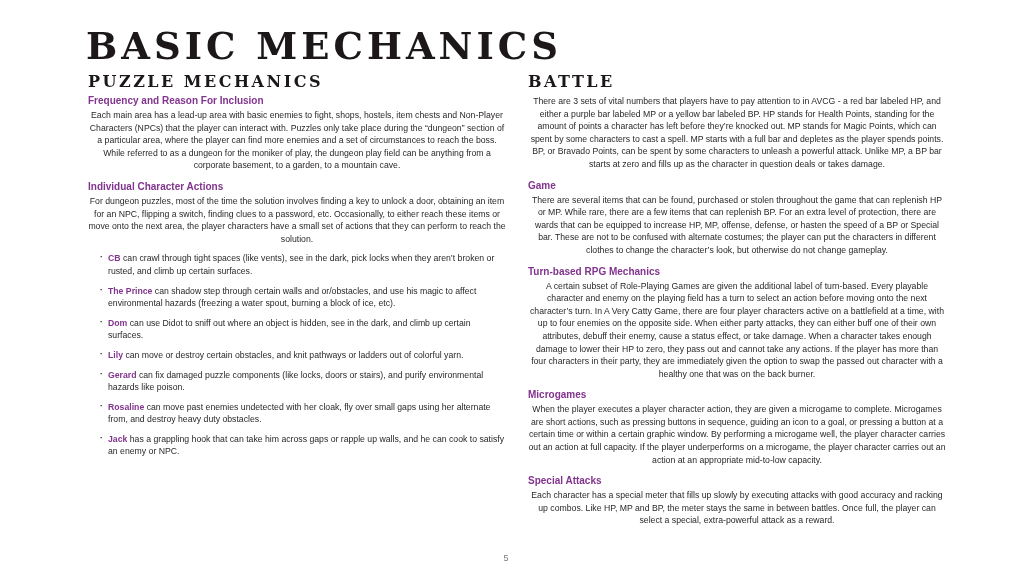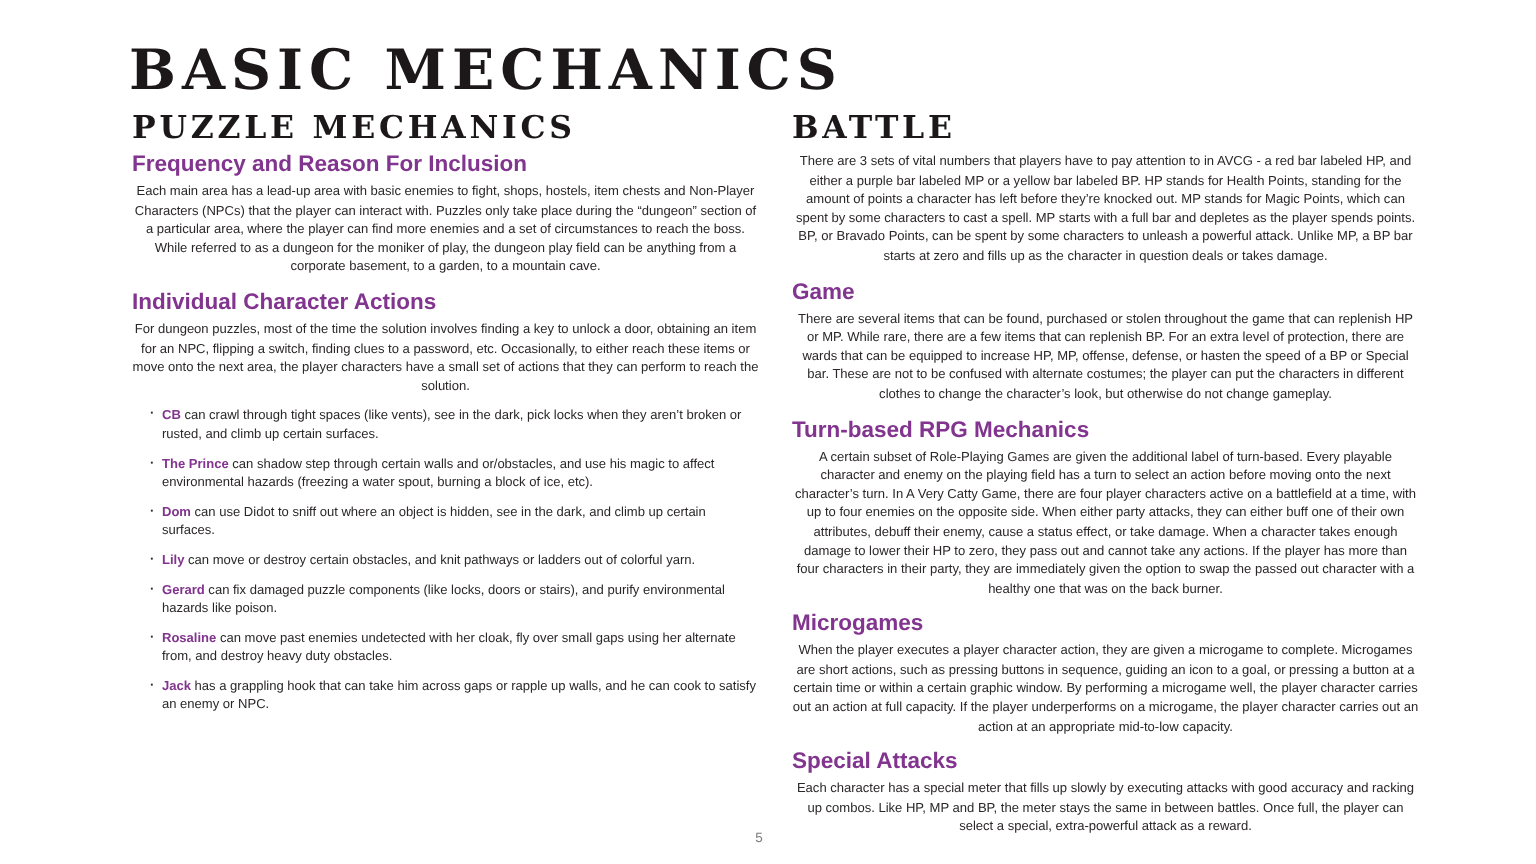--- a/index.html
+++ b/index.html
@@ -29,28 +29,28 @@
     position:absolute;
     left:88px; top:72px;
     width:858px;
     display:flex;
     gap:22px;
   }
   .column { width:418px; }
   .column-heading {
     font-family:"DejaVu Serif", serif;
     font-weight:700;
-    font-size:21px;
+    font-size:16px;
     letter-spacing:2.5px;
     color:#1c1819;
     margin:0 0 4px 0;
     white-space:nowrap;
   }
   .section-subheading {
-    font-size:15px;
+    font-size:10px;
     font-weight:700;
     color:var(--accent, #82358e);
     margin:9px 0 3px 0;
   }
   .section:first-of-type .section-subheading { margin-top:3px; }
   .paragraph {
     font-size:8.7px;
     line-height:12.6px;
     color:#2b2728;
     text-align:center;

